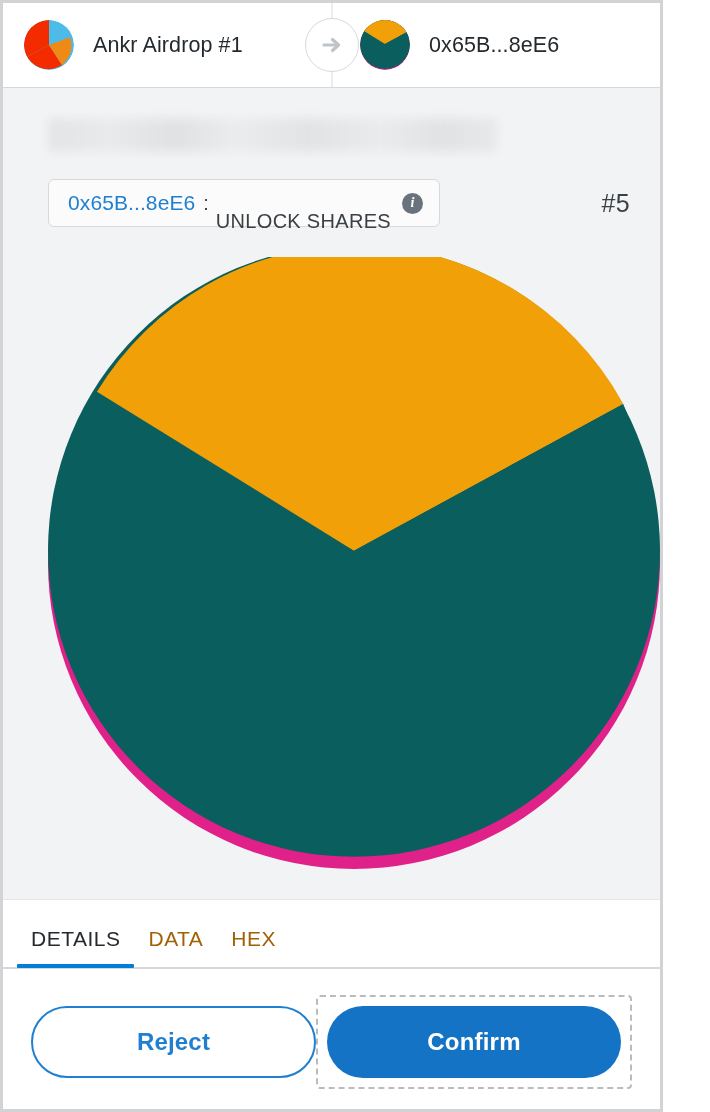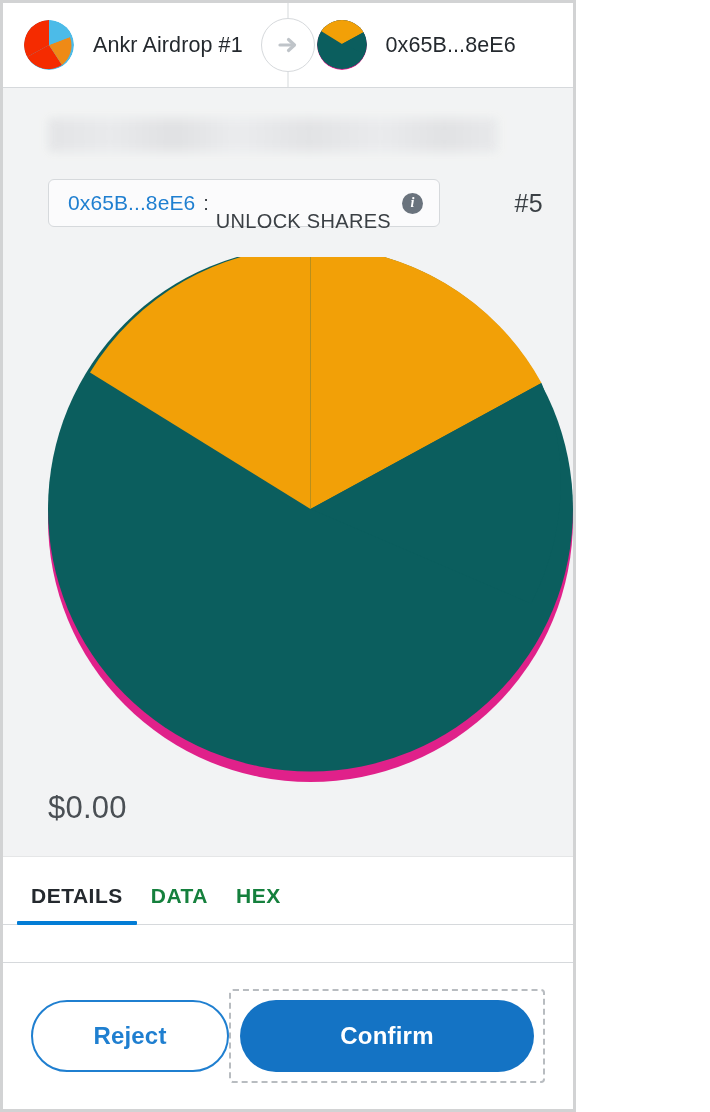--- a/index.html
+++ b/index.html
@@ -6,21 +6,21 @@
     margin: 0;
     padding: 0;
     background: #ffffff;
   }
   body {
     font-family: "Liberation Sans", sans-serif;
     -webkit-font-smoothing: antialiased;
   }
   .app-window {
     position: relative;
-    width: 576px;
+    width: 663px;
     height: 1112px;
     box-sizing: border-box;
     background: #ffffff;
     border: 3px solid #d2d3d4;
     overflow: hidden;
     display: flex;
     flex-direction: column;
   }
 
   
@@ -194,25 +194,24 @@
   
   .tabs {
     display: flex;
     align-items: flex-end;
     height: 68px;
     flex: 0 0 68px;
     padding-left: 14px;
     border-bottom: 1px solid #d6d9dc;
     background: #ffffff;
     box-sizing: border-box;
-    font-weight: bold;
   }
   .tab {
     font-size: 21px;
-    color: #15803d;
+    color: #a16207;
     letter-spacing: 0.5px;
     padding: 0 14px 16px 14px;
     position: relative;
     cursor: pointer;
   }
   .tab.active { color: #24292e; }
   .tab.active::after {
     content: "";
     position: absolute;
     left: 0; right: 0;
@@ -335,21 +334,20 @@
     <div class="amount-block">
       <span class="amount-icon">
         <svg viewBox="0 0 50 50" aria-hidden="true">
           <circle cx="25" cy="25" r="25" fill="#e0218a"></circle>
           <circle cx="25" cy="24" r="25" fill="#0b5e5e"></circle>
           <path d="M25 24 L25 -1 A25 25 0 0 1 47 12 Z" fill="#f2a007"></path>
           <path d="M25 24 L47 12 A25 25 0 0 1 46 33 Z" fill="#0b5e5e"></path>
           <path d="M25 24 L4 11 A25 25 0 0 1 25 -1 Z" fill="#f2a007"></path>
         </svg>
       </span>
-      <div class="amount-value">$0.00</div>
     </div>
   </div>
 
   <div class="tabs">
     <div class="tab active">DETAILS</div>
     <div class="tab">DATA</div>
     <div class="tab">HEX</div>
   </div>
 
   <div class="details">

